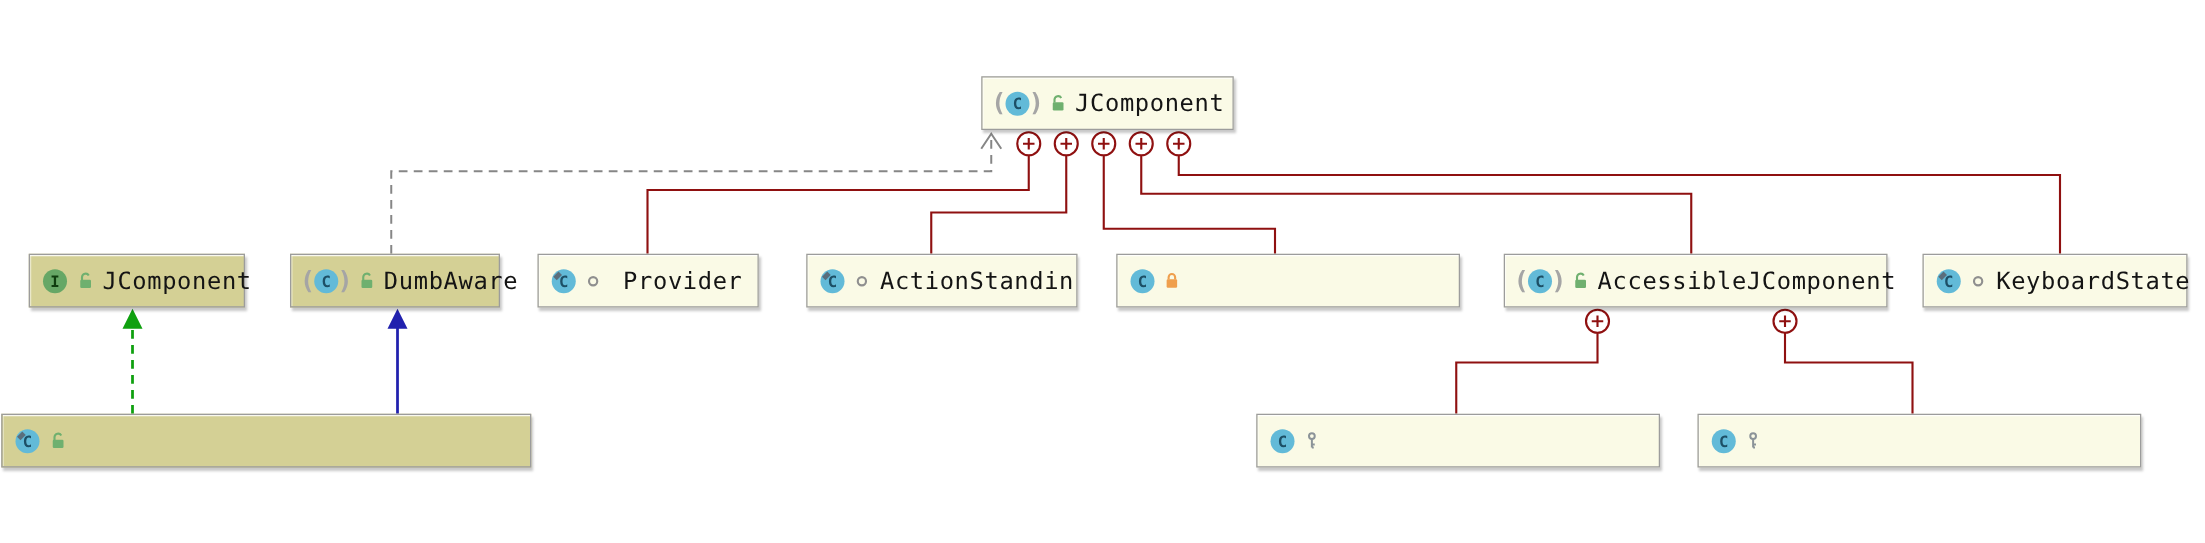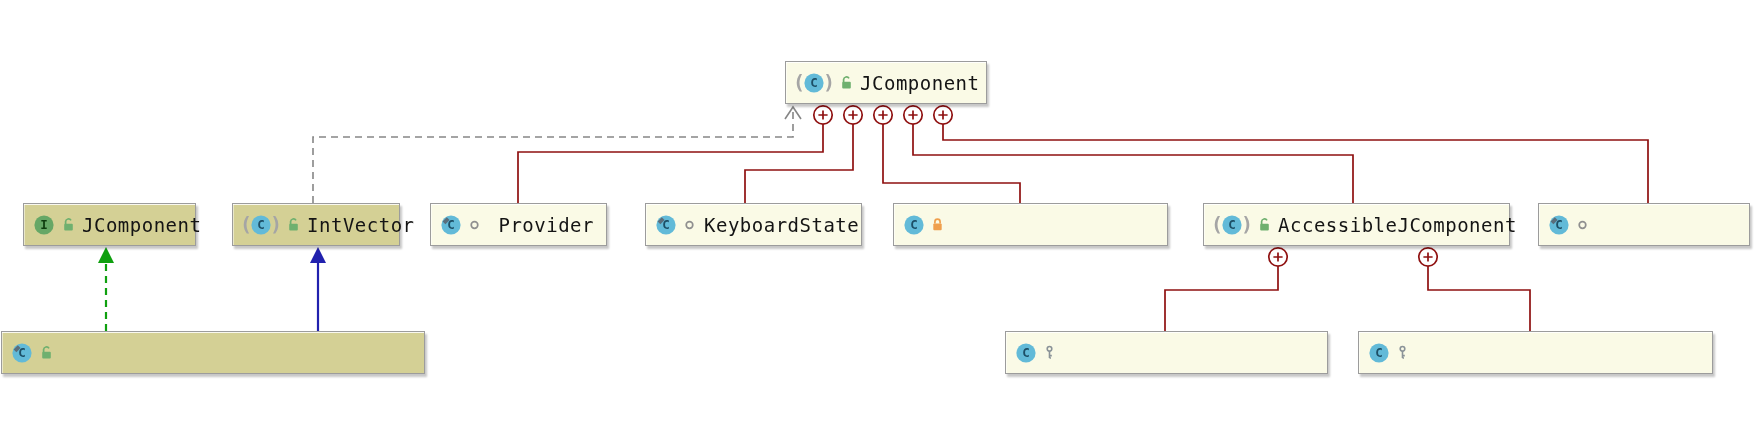--- a/index.html
+++ b/index.html
@@ -107,21 +107,21 @@
       <text x="11" y="15.4" text-anchor="middle" font-size="12.5" font-weight="bold" font-family="DejaVu Sans Mono, monospace" fill="#1D4F66">C</text>
           </svg>
           <span class="paren">)</span>
         </span>
         <span class="icon">
           <svg width="15" height="15" viewBox="0 0 15 15">
       <path d="M5.6,7 L5.6,4.6 A2.9,2.9 0 0 1 11,3.4" fill="none" stroke="#6FB06F" stroke-width="1.7"></path>
       <rect x="4.2" y="6.8" width="8.6" height="6.6" rx="1" fill="#6FB06F"></rect>
           </svg>
         </span>
-        <span class="label">IntVector</span>
+        <span class="label">DumbAware</span>
       </div>
       <div class="node cream" style="left: 430px; top: 203px; width: 177px; height: 43px;">
         <span class="cls-wrap">
           <svg width="22" height="22" viewBox="0 0 22 22">
       <circle cx="11" cy="11" r="9.6" fill="#62BAD8"></circle>
       <text x="11" y="15.4" text-anchor="middle" font-size="12.5" font-weight="bold" font-family="DejaVu Sans Mono, monospace" fill="#1D4F66">C</text>
             <path d="M2.6,7.4 L6.8,3.2 L9.6,6 L5.4,10.2 Z" fill="#5A6E7C"></path>
           </svg>
         </span>
         <span class="icon">
@@ -137,21 +137,21 @@
       <circle cx="11" cy="11" r="9.6" fill="#62BAD8"></circle>
       <text x="11" y="15.4" text-anchor="middle" font-size="12.5" font-weight="bold" font-family="DejaVu Sans Mono, monospace" fill="#1D4F66">C</text>
             <path d="M2.6,7.4 L6.8,3.2 L9.6,6 L5.4,10.2 Z" fill="#5A6E7C"></path>
           </svg>
         </span>
         <span class="icon">
           <svg width="15" height="15" viewBox="0 0 15 15">
       <circle cx="7.5" cy="8" r="3.3" fill="none" stroke="#8F8F8F" stroke-width="1.7"></circle>
           </svg>
         </span>
-        <span class="label">KeyboardState</span>
+        <span class="label">ActionStandin</span>
       </div>
       <div class="node cream" style="left: 893px; top: 203px; width: 275px; height: 43px;">
         <span class="cls-wrap">
           <svg width="22" height="22" viewBox="0 0 22 22">
       <circle cx="11" cy="11" r="9.6" fill="#62BAD8"></circle>
       <text x="11" y="15.4" text-anchor="middle" font-size="12.5" font-weight="bold" font-family="DejaVu Sans Mono, monospace" fill="#1D4F66">C</text>
           </svg>
         </span>
         <span class="icon">
           <svg width="15" height="15" viewBox="0 0 15 15">
@@ -183,20 +183,21 @@
       <circle cx="11" cy="11" r="9.6" fill="#62BAD8"></circle>
       <text x="11" y="15.4" text-anchor="middle" font-size="12.5" font-weight="bold" font-family="DejaVu Sans Mono, monospace" fill="#1D4F66">C</text>
             <path d="M2.6,7.4 L6.8,3.2 L9.6,6 L5.4,10.2 Z" fill="#5A6E7C"></path>
           </svg>
         </span>
         <span class="icon">
           <svg width="15" height="15" viewBox="0 0 15 15">
       <circle cx="7.5" cy="8" r="3.3" fill="none" stroke="#8F8F8F" stroke-width="1.7"></circle>
           </svg>
         </span>
+        <span class="label">KeyboardState</span>
       </div>
       <div class="node khaki" style="left: 1px; top: 331px; width: 424px; height: 43px;">
         <span class="cls-wrap">
           <svg width="22" height="22" viewBox="0 0 22 22">
       <circle cx="11" cy="11" r="9.6" fill="#62BAD8"></circle>
       <text x="11" y="15.4" text-anchor="middle" font-size="12.5" font-weight="bold" font-family="DejaVu Sans Mono, monospace" fill="#1D4F66">C</text>
             <path d="M2.6,7.4 L6.8,3.2 L9.6,6 L5.4,10.2 Z" fill="#5A6E7C"></path>
           </svg>
         </span>
         <span class="icon">

